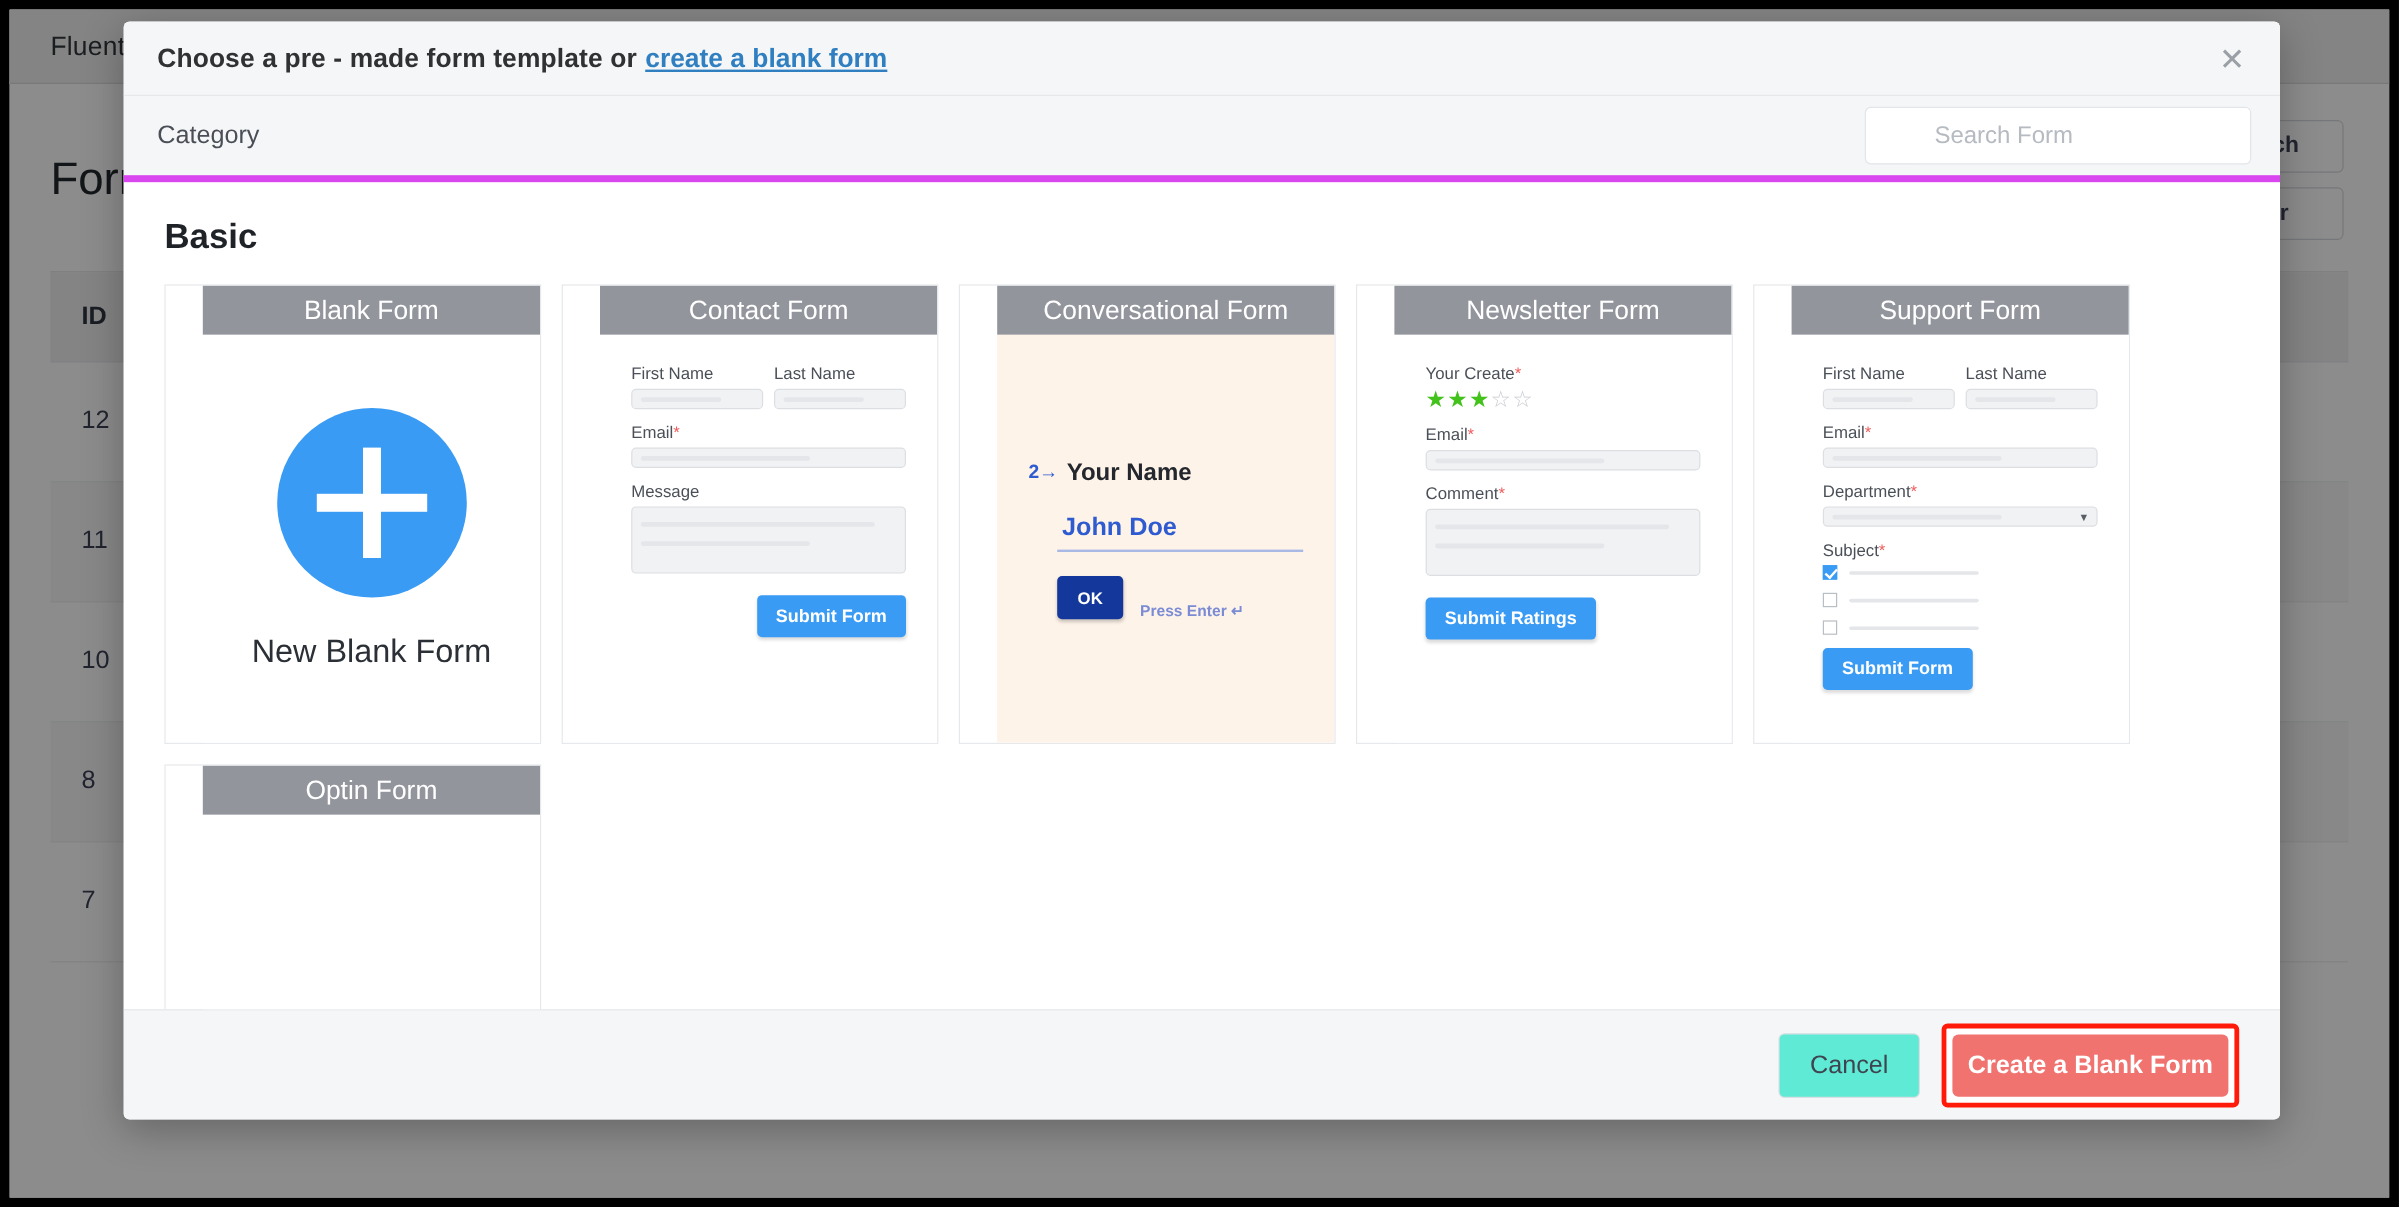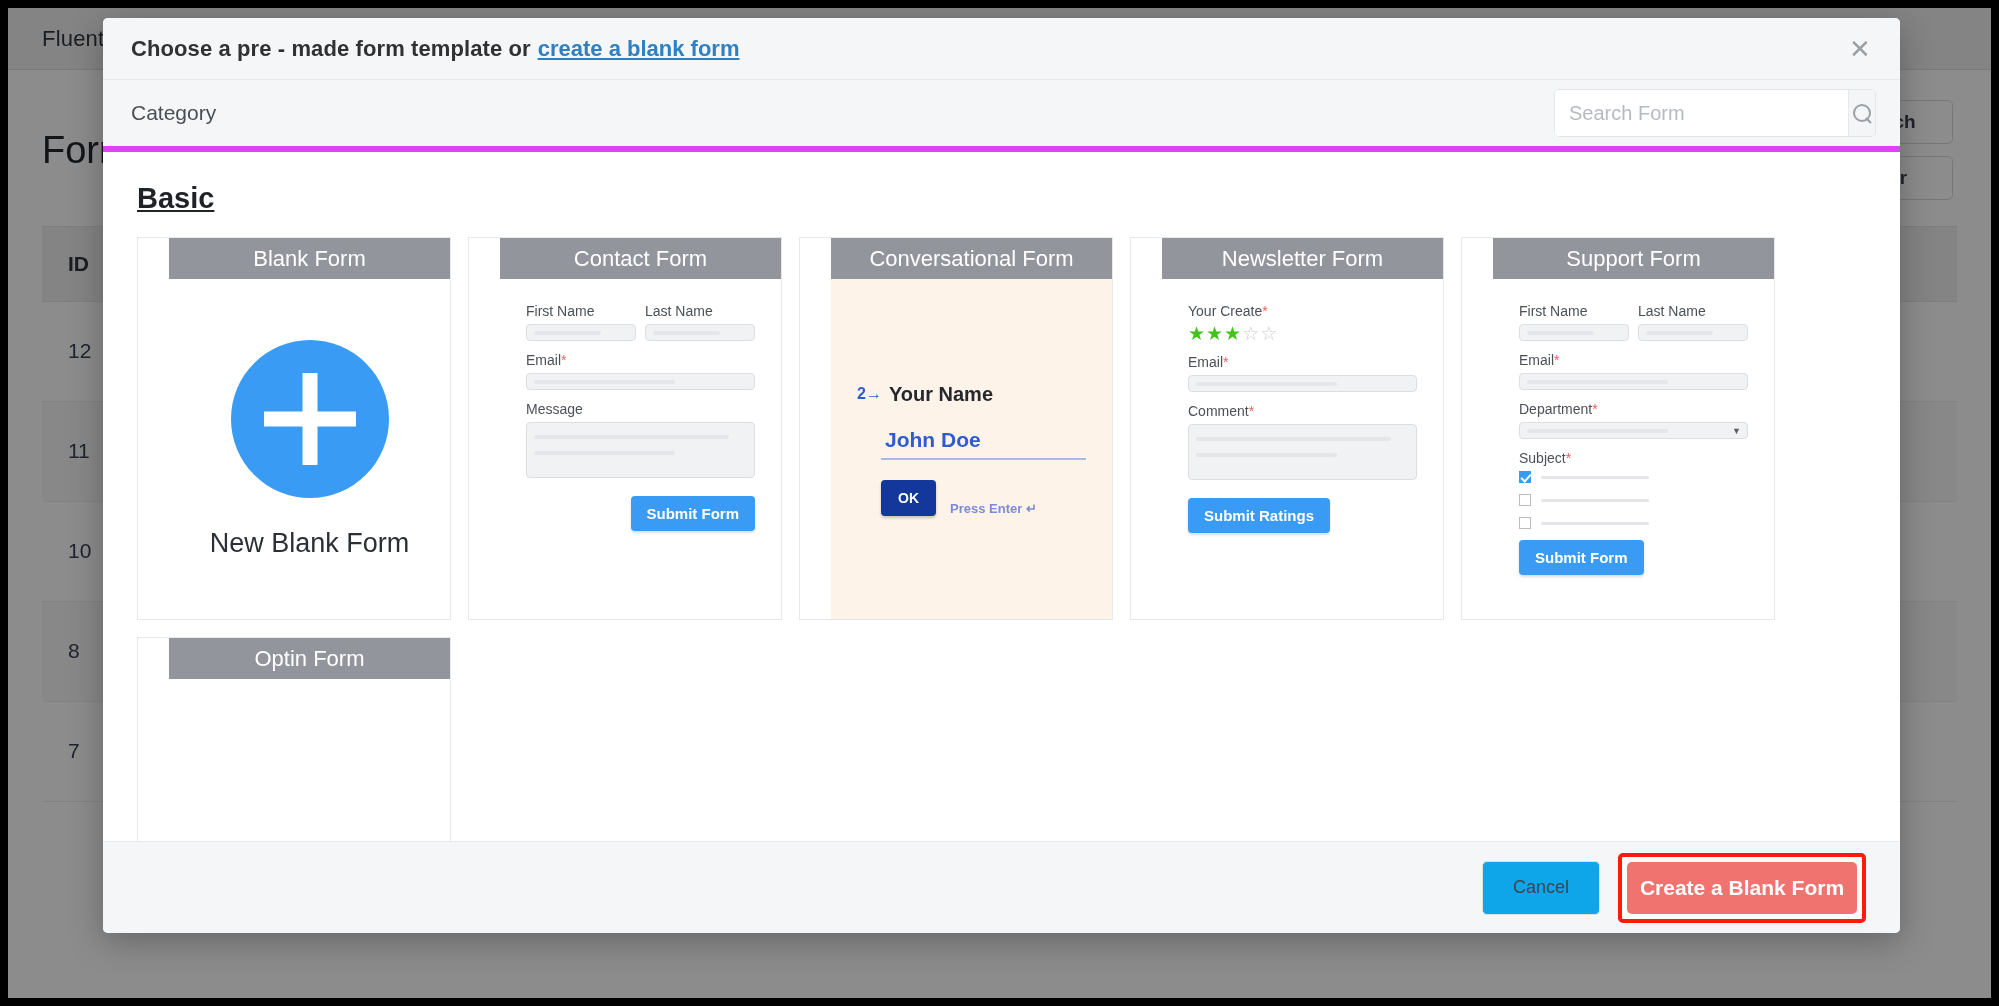--- a/index.html
+++ b/index.html
@@ -141,20 +141,21 @@
     width: 13px; height: 13px;
     border-right: 2px solid #b6bac1; border-bottom: 2px solid #b6bac1;
     transform: rotate(45deg); margin-top: -6px; margin-right: 4px;
   }
   .search-wrap {
     margin-left: auto;
     display: flex; height: 48px;
     border: 1px solid #e2e5e9; border-radius: 5px;
     overflow: hidden; background: #fff;
     width: 322px;
+    padding-left: 43px;
   }
   .search-input {
     flex: 1; border: 0; outline: none;
     font-size: 20px; color: #4a4f57;
     padding: 0 14px; background: #fff;
     font-family: "Liberation Sans", sans-serif;
   }
   .search-input::placeholder { color: #b6bac1; }
   .search-btn {
     width: 78px; background: #f4f5f6;
@@ -175,21 +176,20 @@
 
   .modal-body {
     flex: 1 1 auto;
     overflow: hidden;
     padding: 20px 28px 0 28px;
     background: #fff;
   }
   .section-title {
     font-size: 29px; font-weight: 700; color: #1f2328;
     margin: 10px 0 22px 6px;
-    text-decoration: underline;
   }
   .cards-grid {
     display: grid;
     grid-template-columns: repeat(5, 314px);
     gap: 17px;
     padding-left: 6px;
   }
   .tpl-card {
     border: 1px solid #e6e8ec;
     background: #fff;
@@ -295,22 +295,22 @@
   .modal-footer {
     height: 92px; flex: 0 0 auto;
     background: #f5f6f7;
     border-top: 1px solid #e6e8ea;
     display: flex; align-items: center; justify-content: flex-end;
     gap: 18px; padding: 0 34px 0 0;
   }
   .btn-cancel {
     min-width: 118px; height: 54px;
     border: 1px solid #dcdfe4; border-radius: 5px;
-    background: #0ea5e9; color: #3e4450;
-    font-size: 18px;
+    background: #5eead4; color: #3e4450;
+    font-size: 21px;
     display:flex; align-items:center; justify-content:center;
     cursor: pointer;
   }
   .btn-create-wrap {
     border: 4px solid #ff1a09; border-radius: 5px;
     padding: 5px; background: #fff;
   }
   .btn-create {
     min-width: 230px; height: 52px;
     background: #f0736f; color: #fff;

